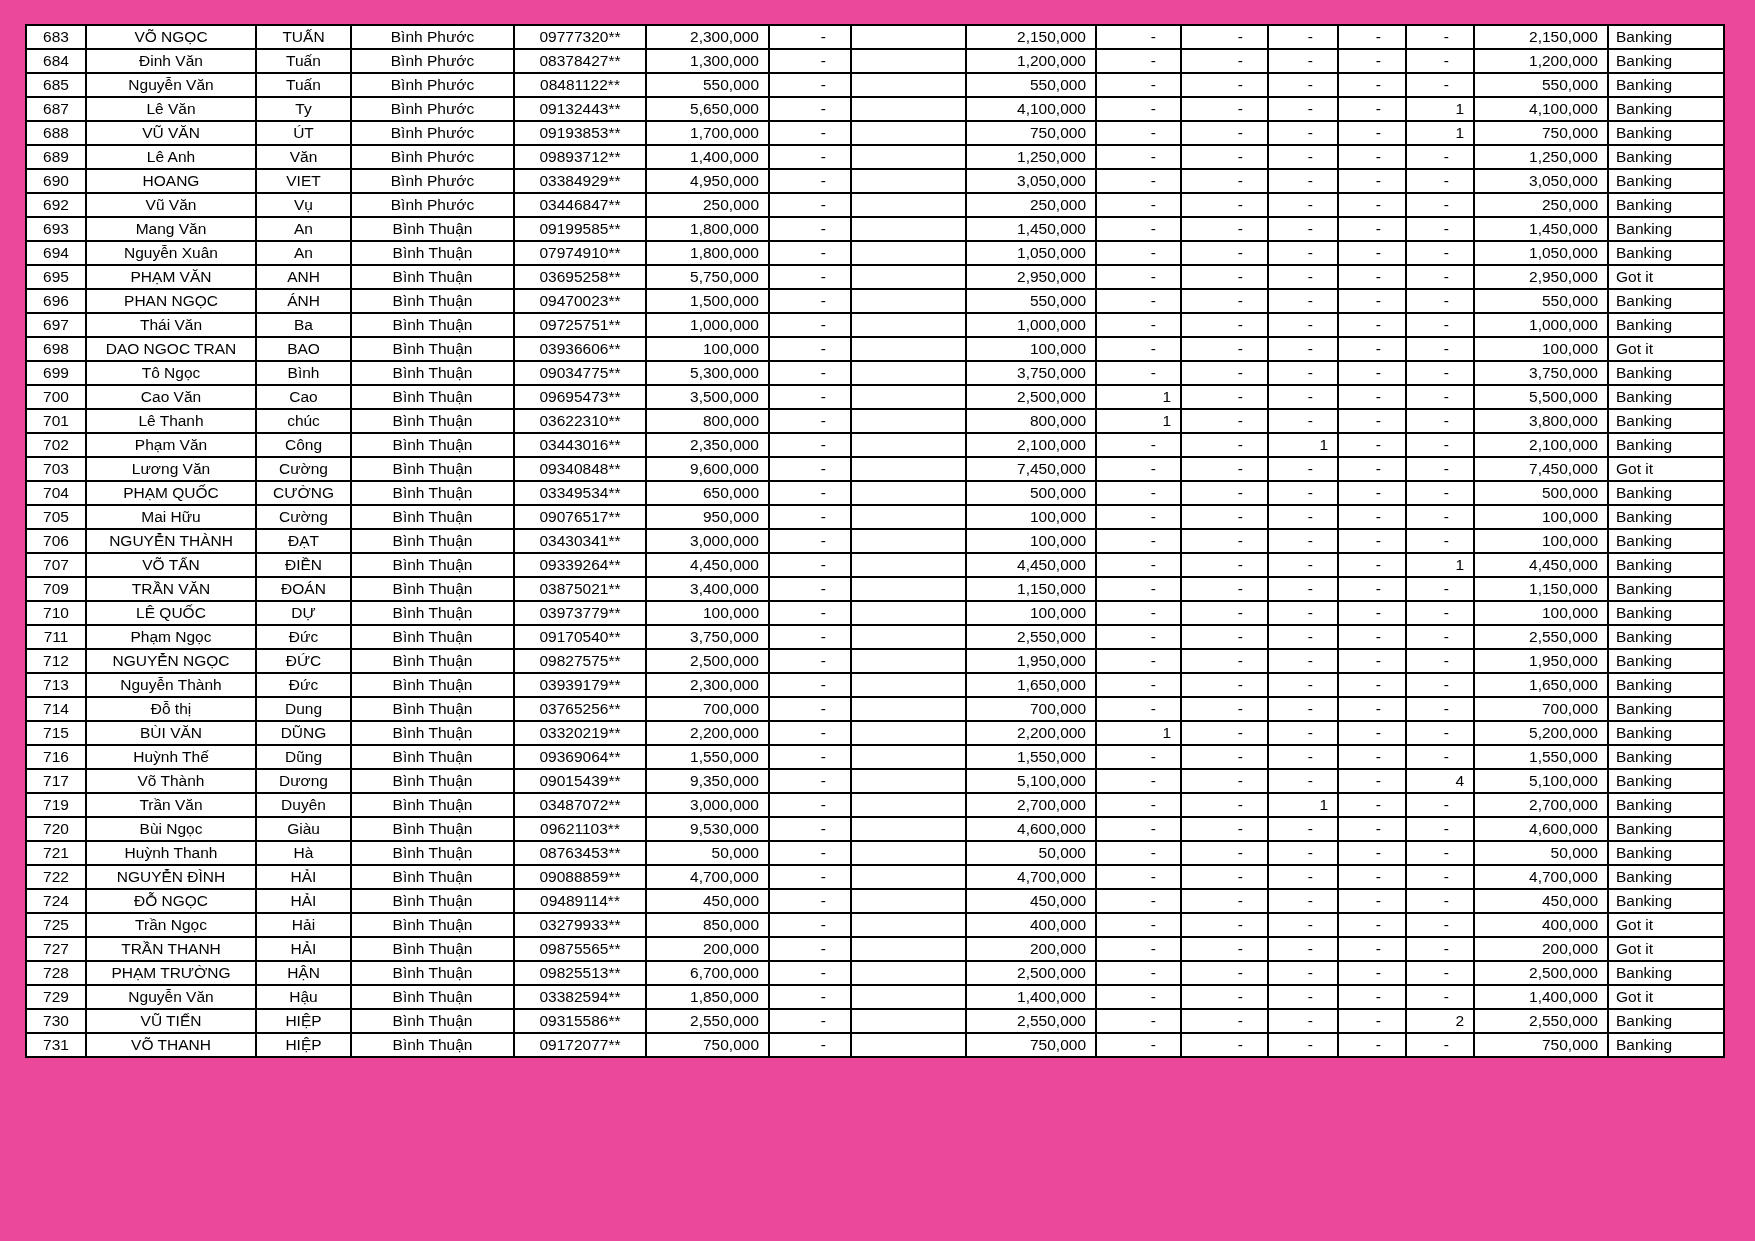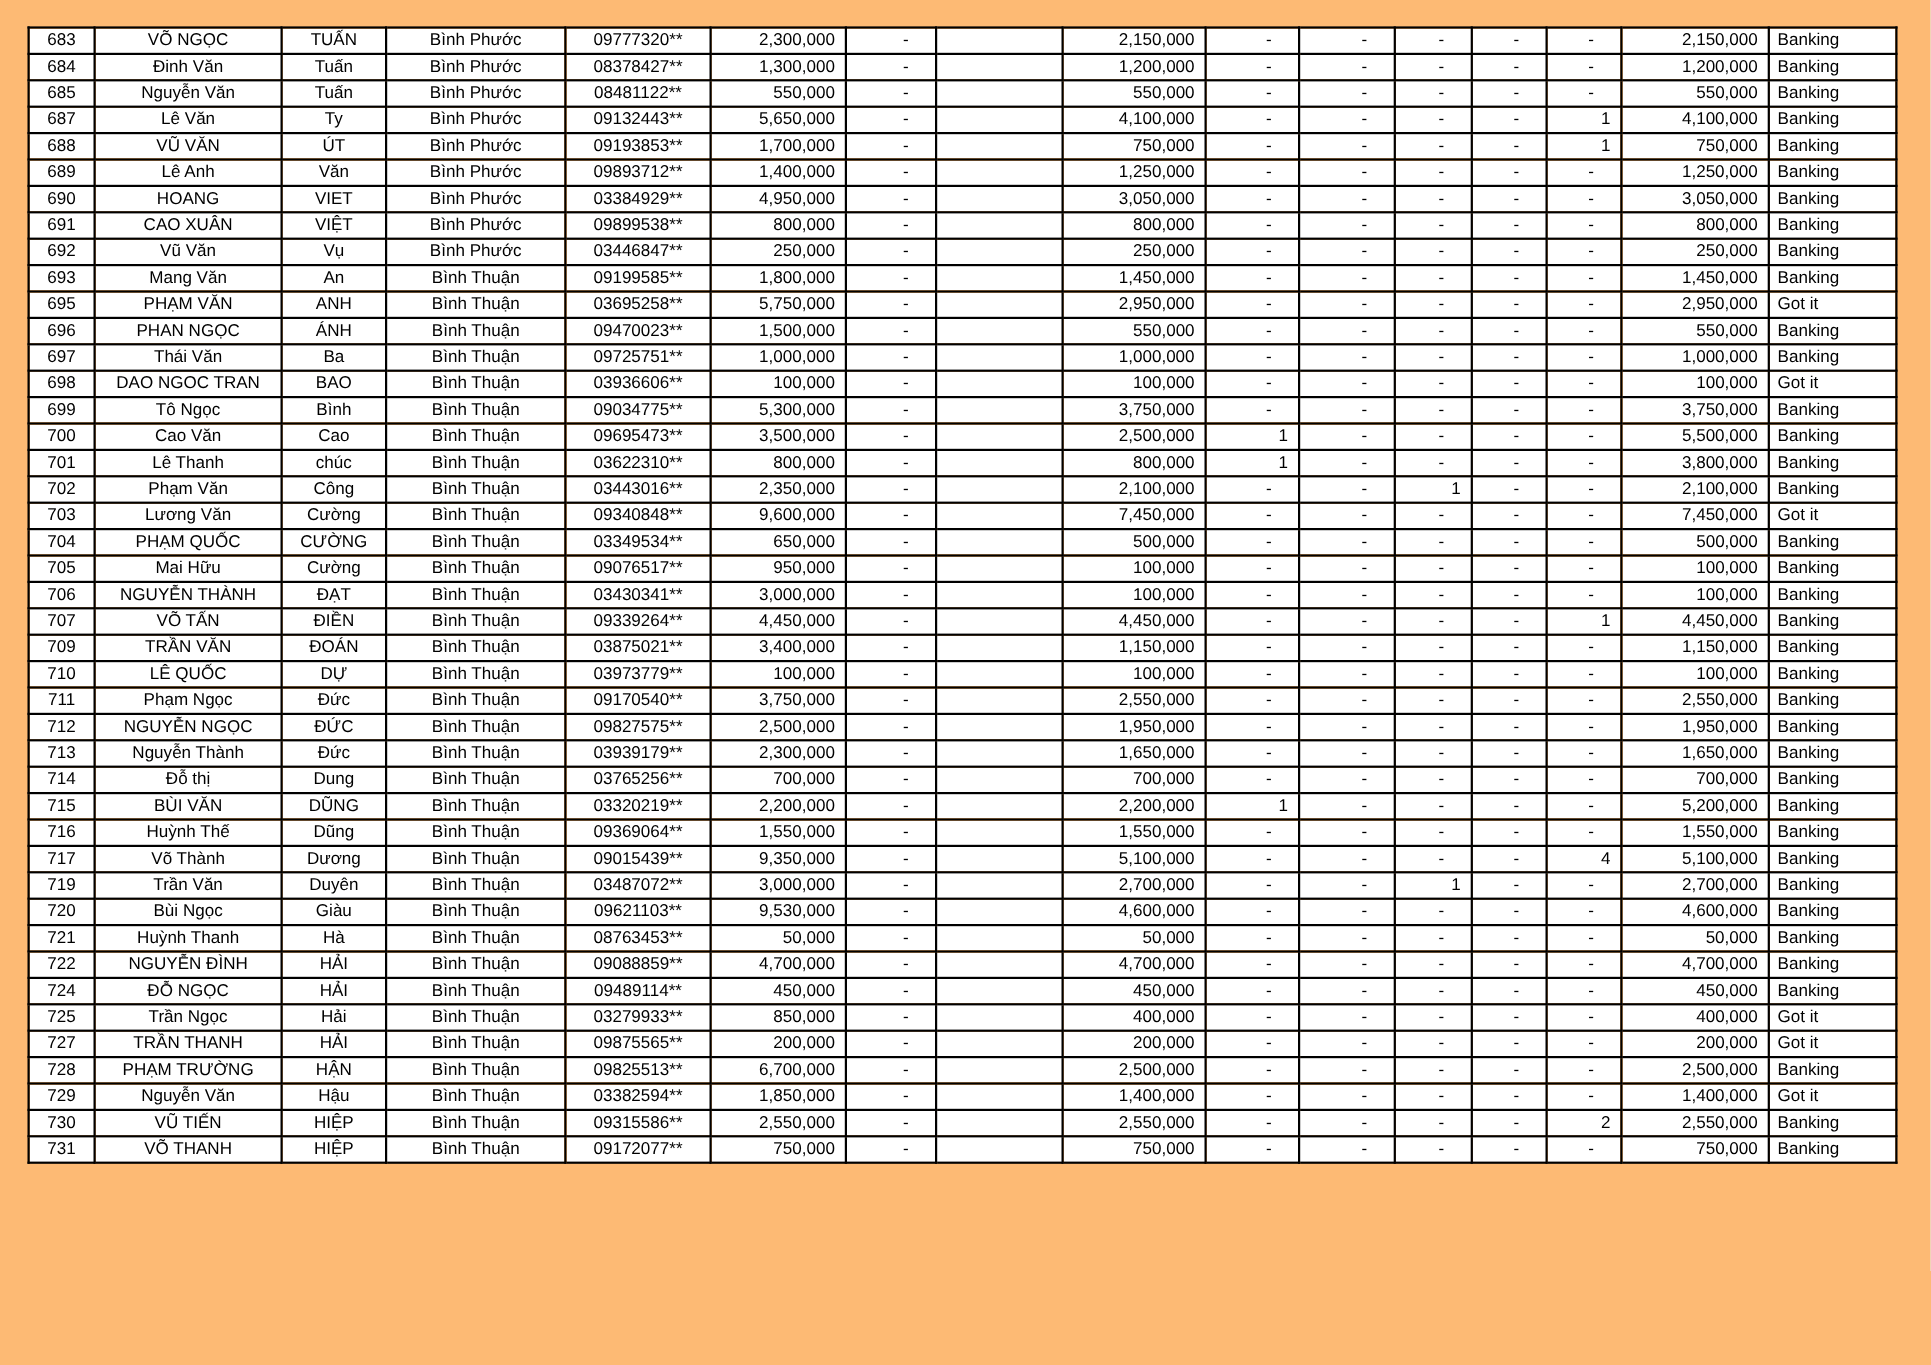--- a/index.html
+++ b/index.html
@@ -1,20 +1,20 @@
 <!DOCTYPE html>
 <html><head>
 <meta charset="utf-8">
 <style>
   html, body { margin: 0; padding: 0; background: #e8e8e8; }
   .page {
     position: relative;
     width: 1755px;
     height: 1241px;
-    background: #fdba74;
+    background: #ec4899;
     font-family: "Liberation Sans", sans-serif;
     overflow: hidden;
   }
   table.grid {
     position: absolute;
     left: 25px;
     top: 24px;
     width: 1698px;
     border-collapse: collapse;
     table-layout: fixed;
@@ -183,38 +183,20 @@
           <td>3,050,000</td>
           <td class="dash">-</td>
           <td class="dash">-</td>
           <td class="dash">-</td>
           <td class="dash">-</td>
           <td class="dash">-</td>
           <td>3,050,000</td>
           <td>Banking</td>
         </tr>
         <tr>
-          <td>691</td>
-          <td>CAO XUÂN</td>
-          <td>VIỆT</td>
-          <td>Bình Phước</td>
-          <td>09899538**</td>
-          <td>800,000</td>
-          <td class="dash">-</td>
-          <td></td>
-          <td>800,000</td>
-          <td class="dash">-</td>
-          <td class="dash">-</td>
-          <td class="dash">-</td>
-          <td class="dash">-</td>
-          <td class="dash">-</td>
-          <td>800,000</td>
-          <td>Banking</td>
-        </tr>
-        <tr>
           <td>692</td>
           <td>Vũ Văn</td>
           <td>Vụ</td>
           <td>Bình Phước</td>
           <td>03446847**</td>
           <td>250,000</td>
           <td class="dash">-</td>
           <td></td>
           <td>250,000</td>
           <td class="dash">-</td>
@@ -237,20 +219,38 @@
           <td>1,450,000</td>
           <td class="dash">-</td>
           <td class="dash">-</td>
           <td class="dash">-</td>
           <td class="dash">-</td>
           <td class="dash">-</td>
           <td>1,450,000</td>
           <td>Banking</td>
         </tr>
         <tr>
+          <td>694</td>
+          <td>Nguyễn Xuân</td>
+          <td>An</td>
+          <td>Bình Thuận</td>
+          <td>07974910**</td>
+          <td>1,800,000</td>
+          <td class="dash">-</td>
+          <td></td>
+          <td>1,050,000</td>
+          <td class="dash">-</td>
+          <td class="dash">-</td>
+          <td class="dash">-</td>
+          <td class="dash">-</td>
+          <td class="dash">-</td>
+          <td>1,050,000</td>
+          <td>Banking</td>
+        </tr>
+        <tr>
           <td>695</td>
           <td>PHẠM VĂN</td>
           <td>ANH</td>
           <td>Bình Thuận</td>
           <td>03695258**</td>
           <td>5,750,000</td>
           <td class="dash">-</td>
           <td></td>
           <td>2,950,000</td>
           <td class="dash">-</td>

